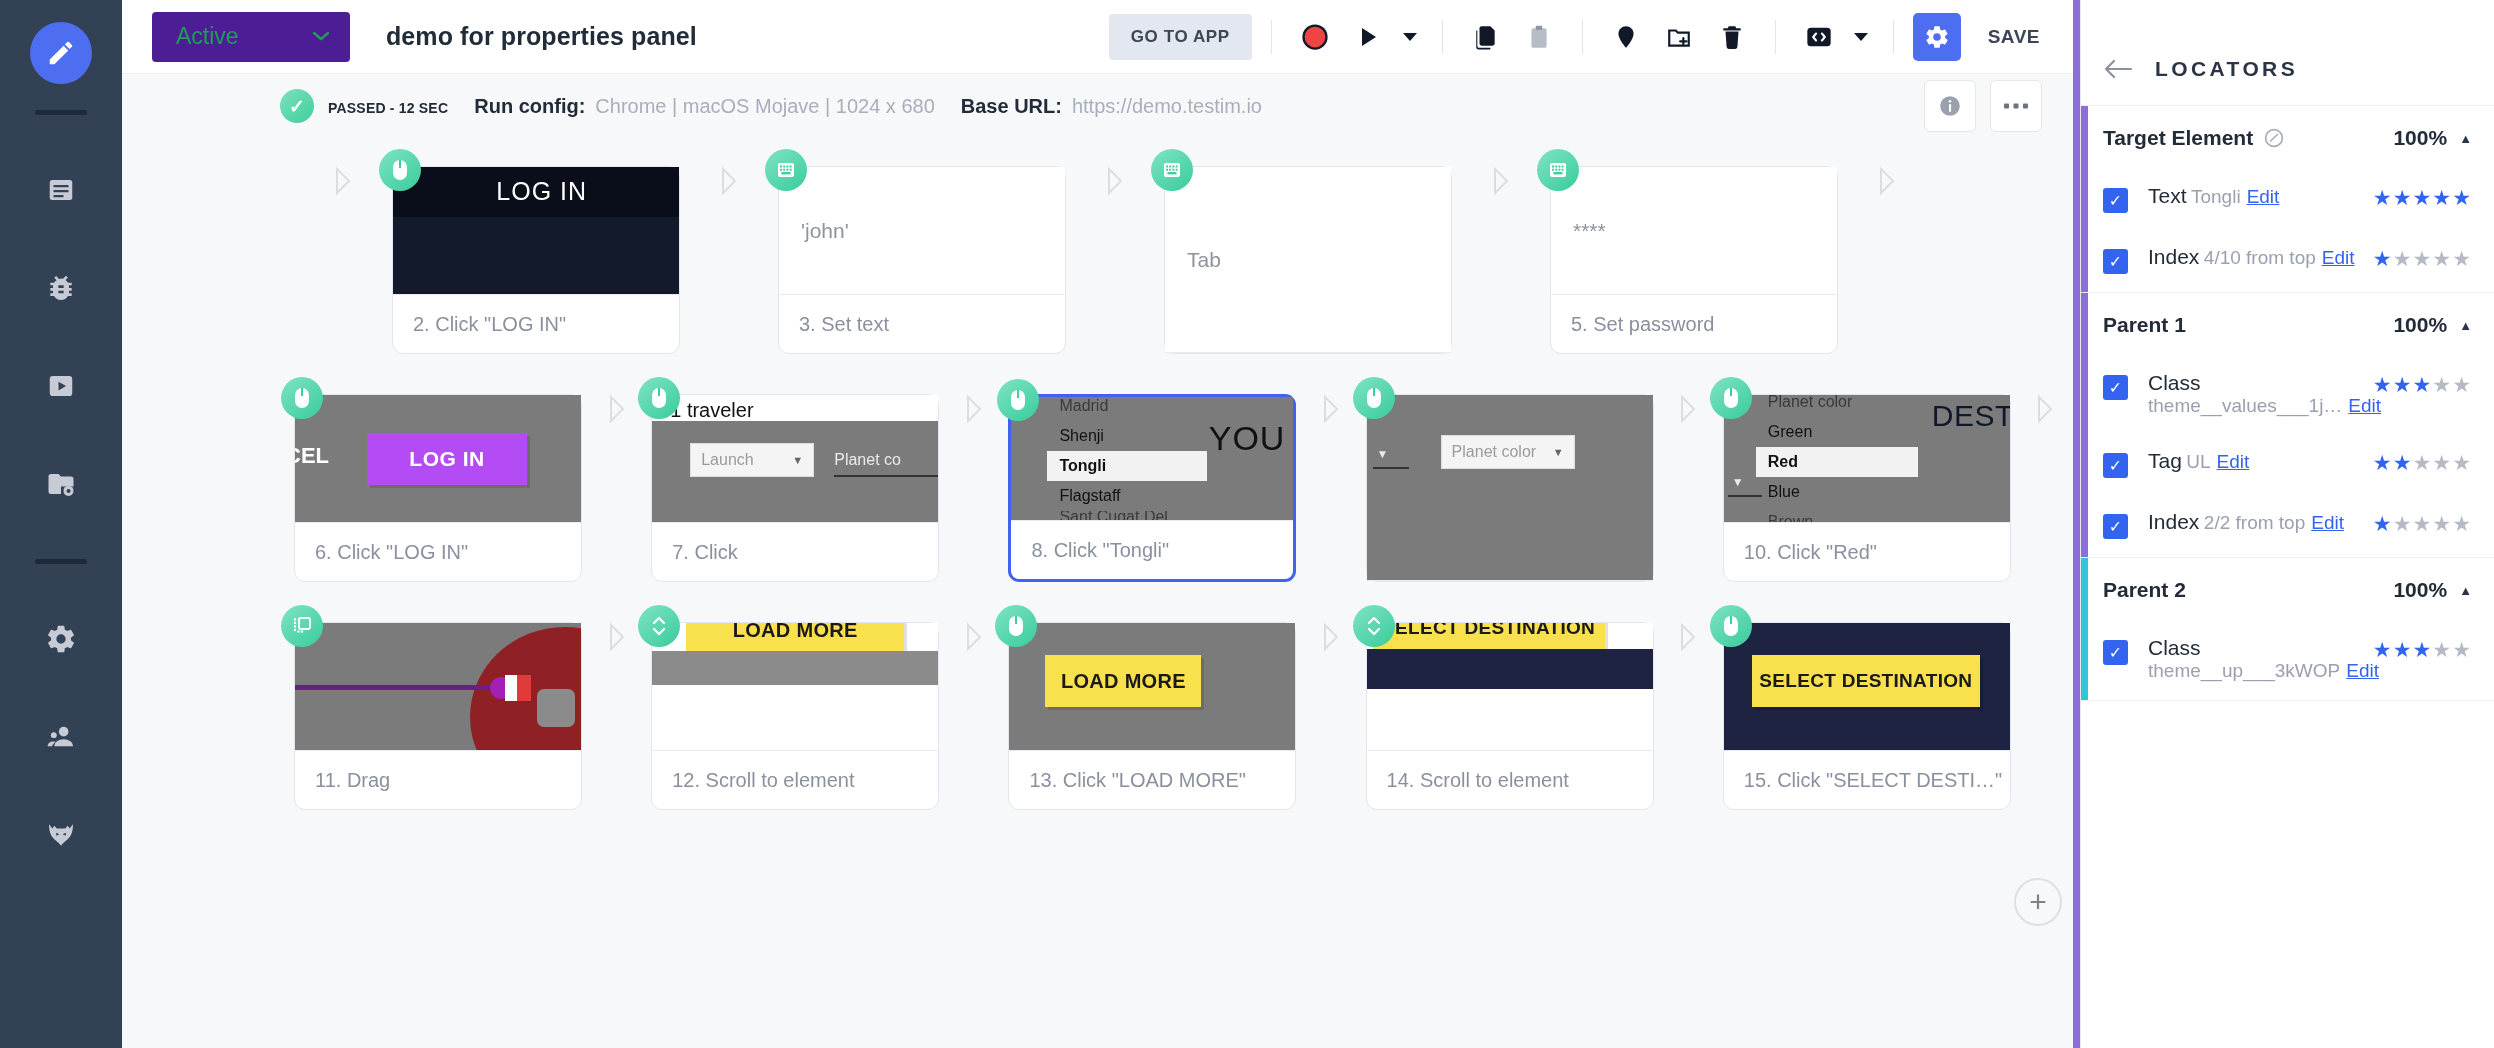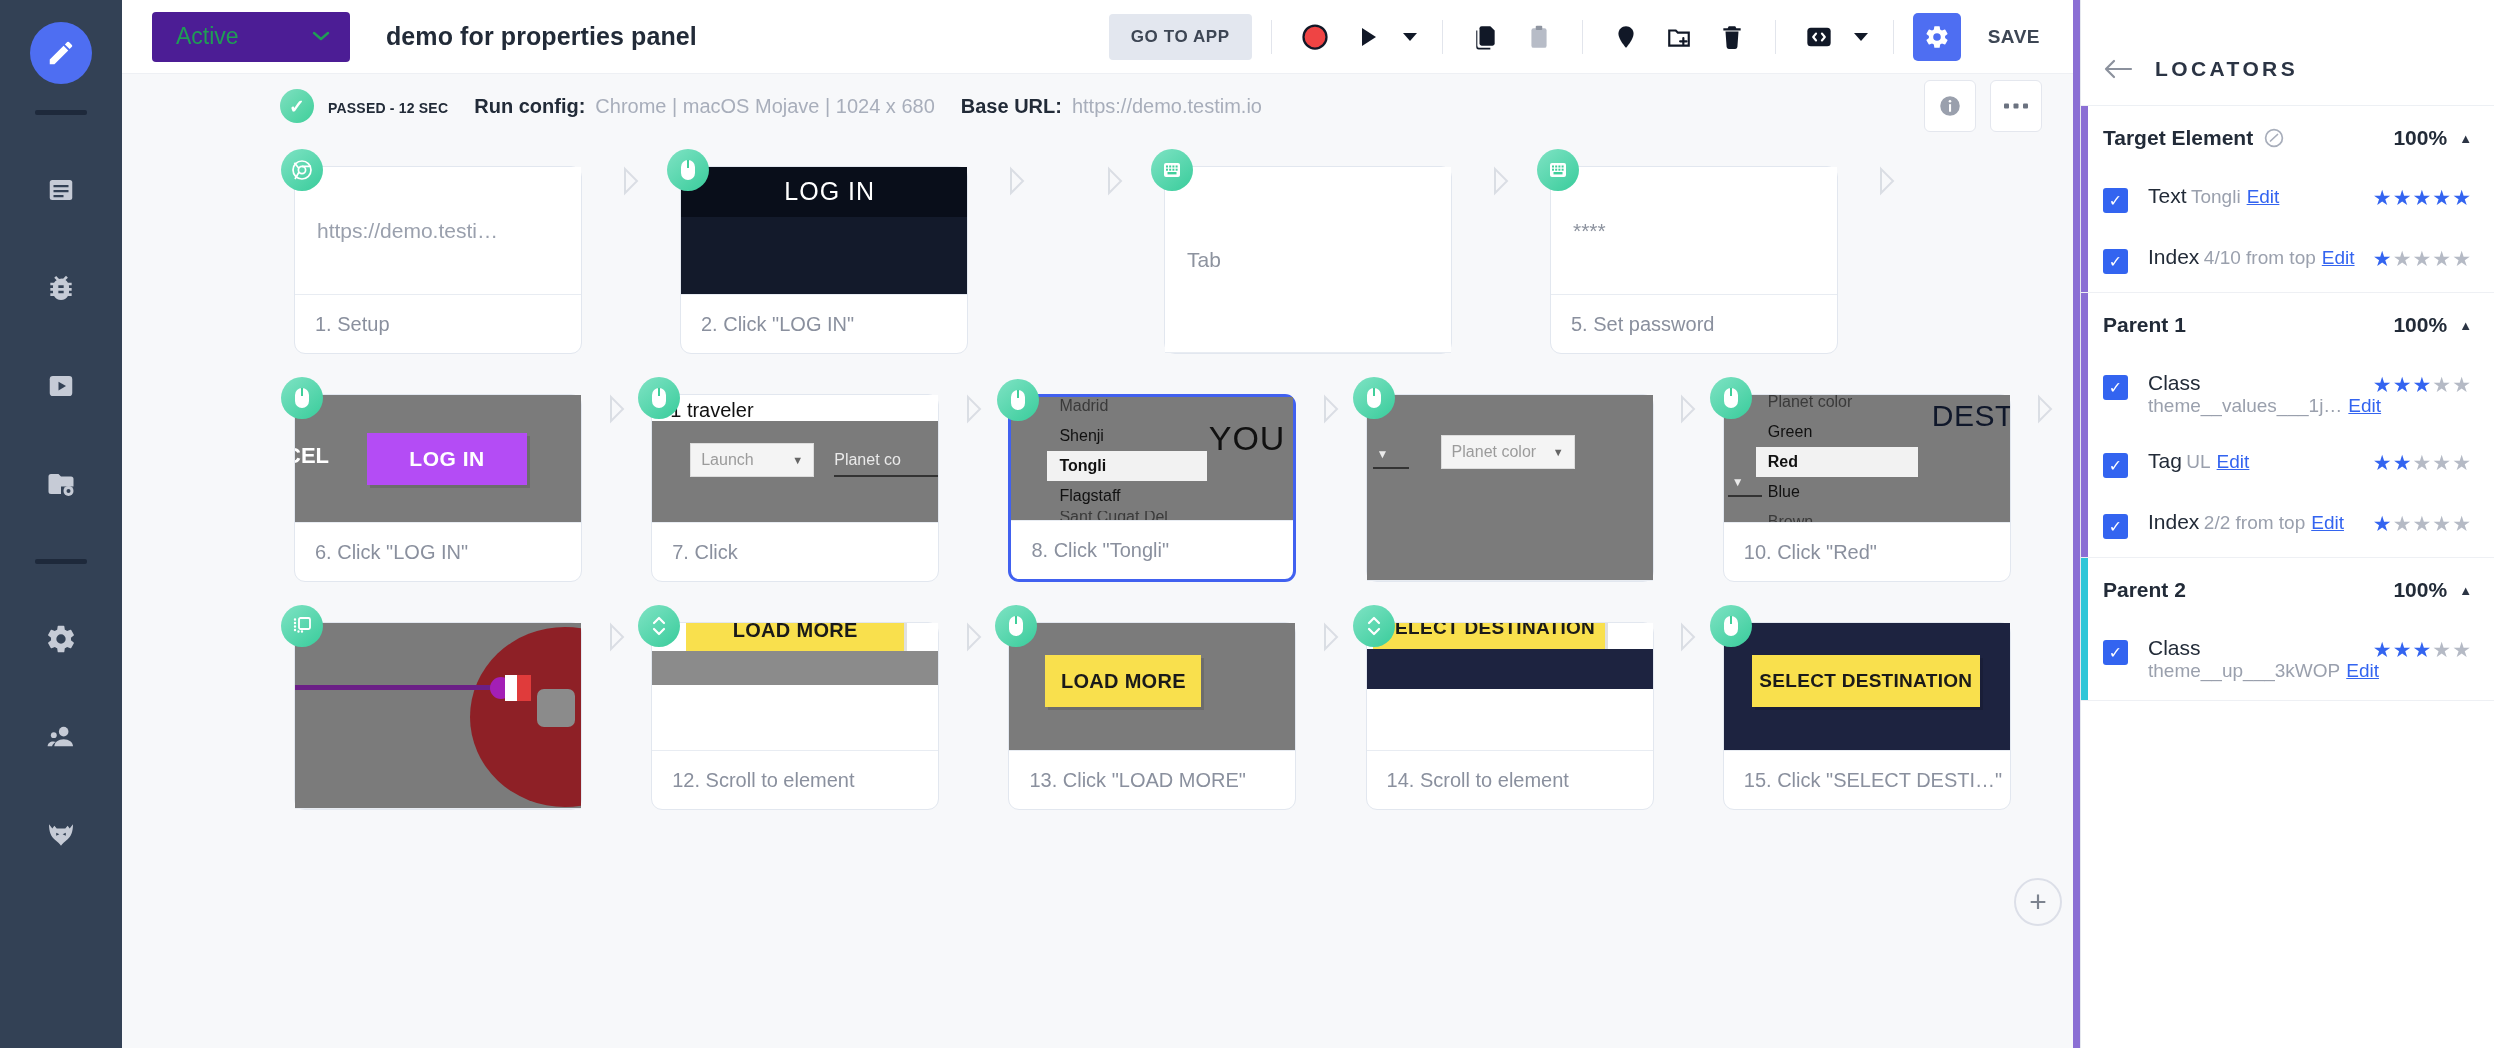--- a/index.html
+++ b/index.html
@@ -448,35 +448,20 @@
           </svg>
         </div>
       </div>
     </div>
 
     <div class="canvas">
       <div class="grid">
 
         <div class="row">
 
-          <div class="step-wrap">
-            <div class="step-card">
-              <div class="step-badge">
-                <svg width="24" height="24" viewBox="0 0 24 24" fill="none" stroke="#fff" stroke-width="1.7">
-                  <circle cx="12" cy="12" r="9"></circle>
-                    <circle cx="12" cy="12" r="3.6"></circle>
-                  <path d="M12 8.4H21M9 10.5L4.4 4.8M9.2 13.8L5 21"></path>
-                </svg>
-              </div>
-              <div class="step-thumb">
-                <div class="th th-url">https://demo.testi…</div>
-              </div>
-              <div class="step-label">1. Setup</div>
-            </div>
-          </div>
           <div class="arrow">
             <svg width="22" height="30" viewBox="0 0 22 30" fill="none" stroke="#b9bfcb" stroke-width="2">
                 <path d="M5 3l12 12L5 27z"></path>
               </svg>
           </div>
 
           <div class="step-wrap">
             <div class="step-card">
               <div class="step-badge">
                 <svg width="20" height="24" viewBox="0 0 20 24" fill="#fff">
@@ -486,26 +471,20 @@
               </div>
               <div class="step-thumb">
                 <div class="th th-dark">
                   <div class="bar"></div>
                   <div class="word">LOG IN</div>
                 </div>
               </div>
               <div class="step-label">2. Click "LOG IN"</div>
             </div>
           </div>
-          <div class="arrow">
-            <svg width="22" height="30" viewBox="0 0 22 30" fill="none" stroke="#b9bfcb" stroke-width="2">
-                <path d="M5 3l12 12L5 27z"></path>
-              </svg>
-          </div>
-
           <div class="arrow">
             <svg width="22" height="30" viewBox="0 0 22 30" fill="none" stroke="#b9bfcb" stroke-width="2">
                 <path d="M5 3l12 12L5 27z"></path>
               </svg>
           </div>
 
           <div class="step-wrap">
             <div class="step-card">
               <div class="step-badge">
                 <svg width="22" height="20" viewBox="0 0 22 20" fill="#fff">
@@ -515,22 +494,23 @@
                     <rect x="11.4" y="5.5" width="2" height="2" fill="#3fcf9a"></rect>
                     <rect x="14.6" y="5.5" width="2" height="2" fill="#3fcf9a"></rect>
                   <rect x="5" y="8.7" width="2" height="2" fill="#3fcf9a"></rect>
                     <rect x="8.2" y="8.7" width="2" height="2" fill="#3fcf9a"></rect>
                     <rect x="11.4" y="8.7" width="2" height="2" fill="#3fcf9a"></rect>
                     <rect x="14.6" y="8.7" width="2" height="2" fill="#3fcf9a"></rect>
                   <rect x="6.5" y="12" width="9" height="2.4" fill="#3fcf9a"></rect>
                 </svg>
               </div>
               <div class="step-thumb">
-                <div class="th th-typed">Tab</div>
-              </div>
+                <div class="th th-typed">'john'</div>
+              </div>
+              <div class="step-label">3. Set text</div>
             </div>
           </div>
           <div class="arrow">
             <svg width="22" height="30" viewBox="0 0 22 30" fill="none" stroke="#b9bfcb" stroke-width="2">
                 <path d="M5 3l12 12L5 27z"></path>
               </svg>
           </div>
 
           <div class="step-wrap">
             <div class="step-card">
@@ -542,20 +522,47 @@
                     <rect x="11.4" y="5.5" width="2" height="2" fill="#3fcf9a"></rect>
                     <rect x="14.6" y="5.5" width="2" height="2" fill="#3fcf9a"></rect>
                   <rect x="5" y="8.7" width="2" height="2" fill="#3fcf9a"></rect>
                     <rect x="8.2" y="8.7" width="2" height="2" fill="#3fcf9a"></rect>
                     <rect x="11.4" y="8.7" width="2" height="2" fill="#3fcf9a"></rect>
                     <rect x="14.6" y="8.7" width="2" height="2" fill="#3fcf9a"></rect>
                   <rect x="6.5" y="12" width="9" height="2.4" fill="#3fcf9a"></rect>
                 </svg>
               </div>
               <div class="step-thumb">
+                <div class="th th-typed">Tab</div>
+              </div>
+            </div>
+          </div>
+          <div class="arrow">
+            <svg width="22" height="30" viewBox="0 0 22 30" fill="none" stroke="#b9bfcb" stroke-width="2">
+                <path d="M5 3l12 12L5 27z"></path>
+              </svg>
+          </div>
+
+          <div class="step-wrap">
+            <div class="step-card">
+              <div class="step-badge">
+                <svg width="22" height="20" viewBox="0 0 22 20" fill="#fff">
+                  <rect x="3" y="3" width="16" height="14" rx="2"></rect>
+                  <rect x="5" y="5.5" width="2" height="2" fill="#3fcf9a"></rect>
+                    <rect x="8.2" y="5.5" width="2" height="2" fill="#3fcf9a"></rect>
+                    <rect x="11.4" y="5.5" width="2" height="2" fill="#3fcf9a"></rect>
+                    <rect x="14.6" y="5.5" width="2" height="2" fill="#3fcf9a"></rect>
+                  <rect x="5" y="8.7" width="2" height="2" fill="#3fcf9a"></rect>
+                    <rect x="8.2" y="8.7" width="2" height="2" fill="#3fcf9a"></rect>
+                    <rect x="11.4" y="8.7" width="2" height="2" fill="#3fcf9a"></rect>
+                    <rect x="14.6" y="8.7" width="2" height="2" fill="#3fcf9a"></rect>
+                  <rect x="6.5" y="12" width="9" height="2.4" fill="#3fcf9a"></rect>
+                </svg>
+              </div>
+              <div class="step-thumb">
                 <div class="th th-typed">****</div>
               </div>
               <div class="step-label">5. Set password</div>
             </div>
           </div>
           <div class="arrow">
             <svg width="22" height="30" viewBox="0 0 22 30" fill="none" stroke="#b9bfcb" stroke-width="2">
                 <path d="M5 3l12 12L5 27z"></path>
               </svg>
           </div>
@@ -719,20 +726,21 @@
               <div class="step-thumb">
                 <div class="th th-gray">
                   <div class="th-planet"></div>
                   <div class="th-drag-line"></div>
                   <div class="th-drag-knob"></div>
                   <div class="th-drag-sq"></div>
                   <div class="th-planet-sq"></div>
 
                 </div>
               </div>
+              <div class="step-label">11. Drag</div>
             </div>
           </div>
           <div class="arrow">
             <svg width="22" height="30" viewBox="0 0 22 30" fill="none" stroke="#b9bfcb" stroke-width="2">
                 <path d="M5 3l12 12L5 27z"></path>
               </svg>
           </div>
 
           <div class="step-wrap">
             <div class="step-card">

